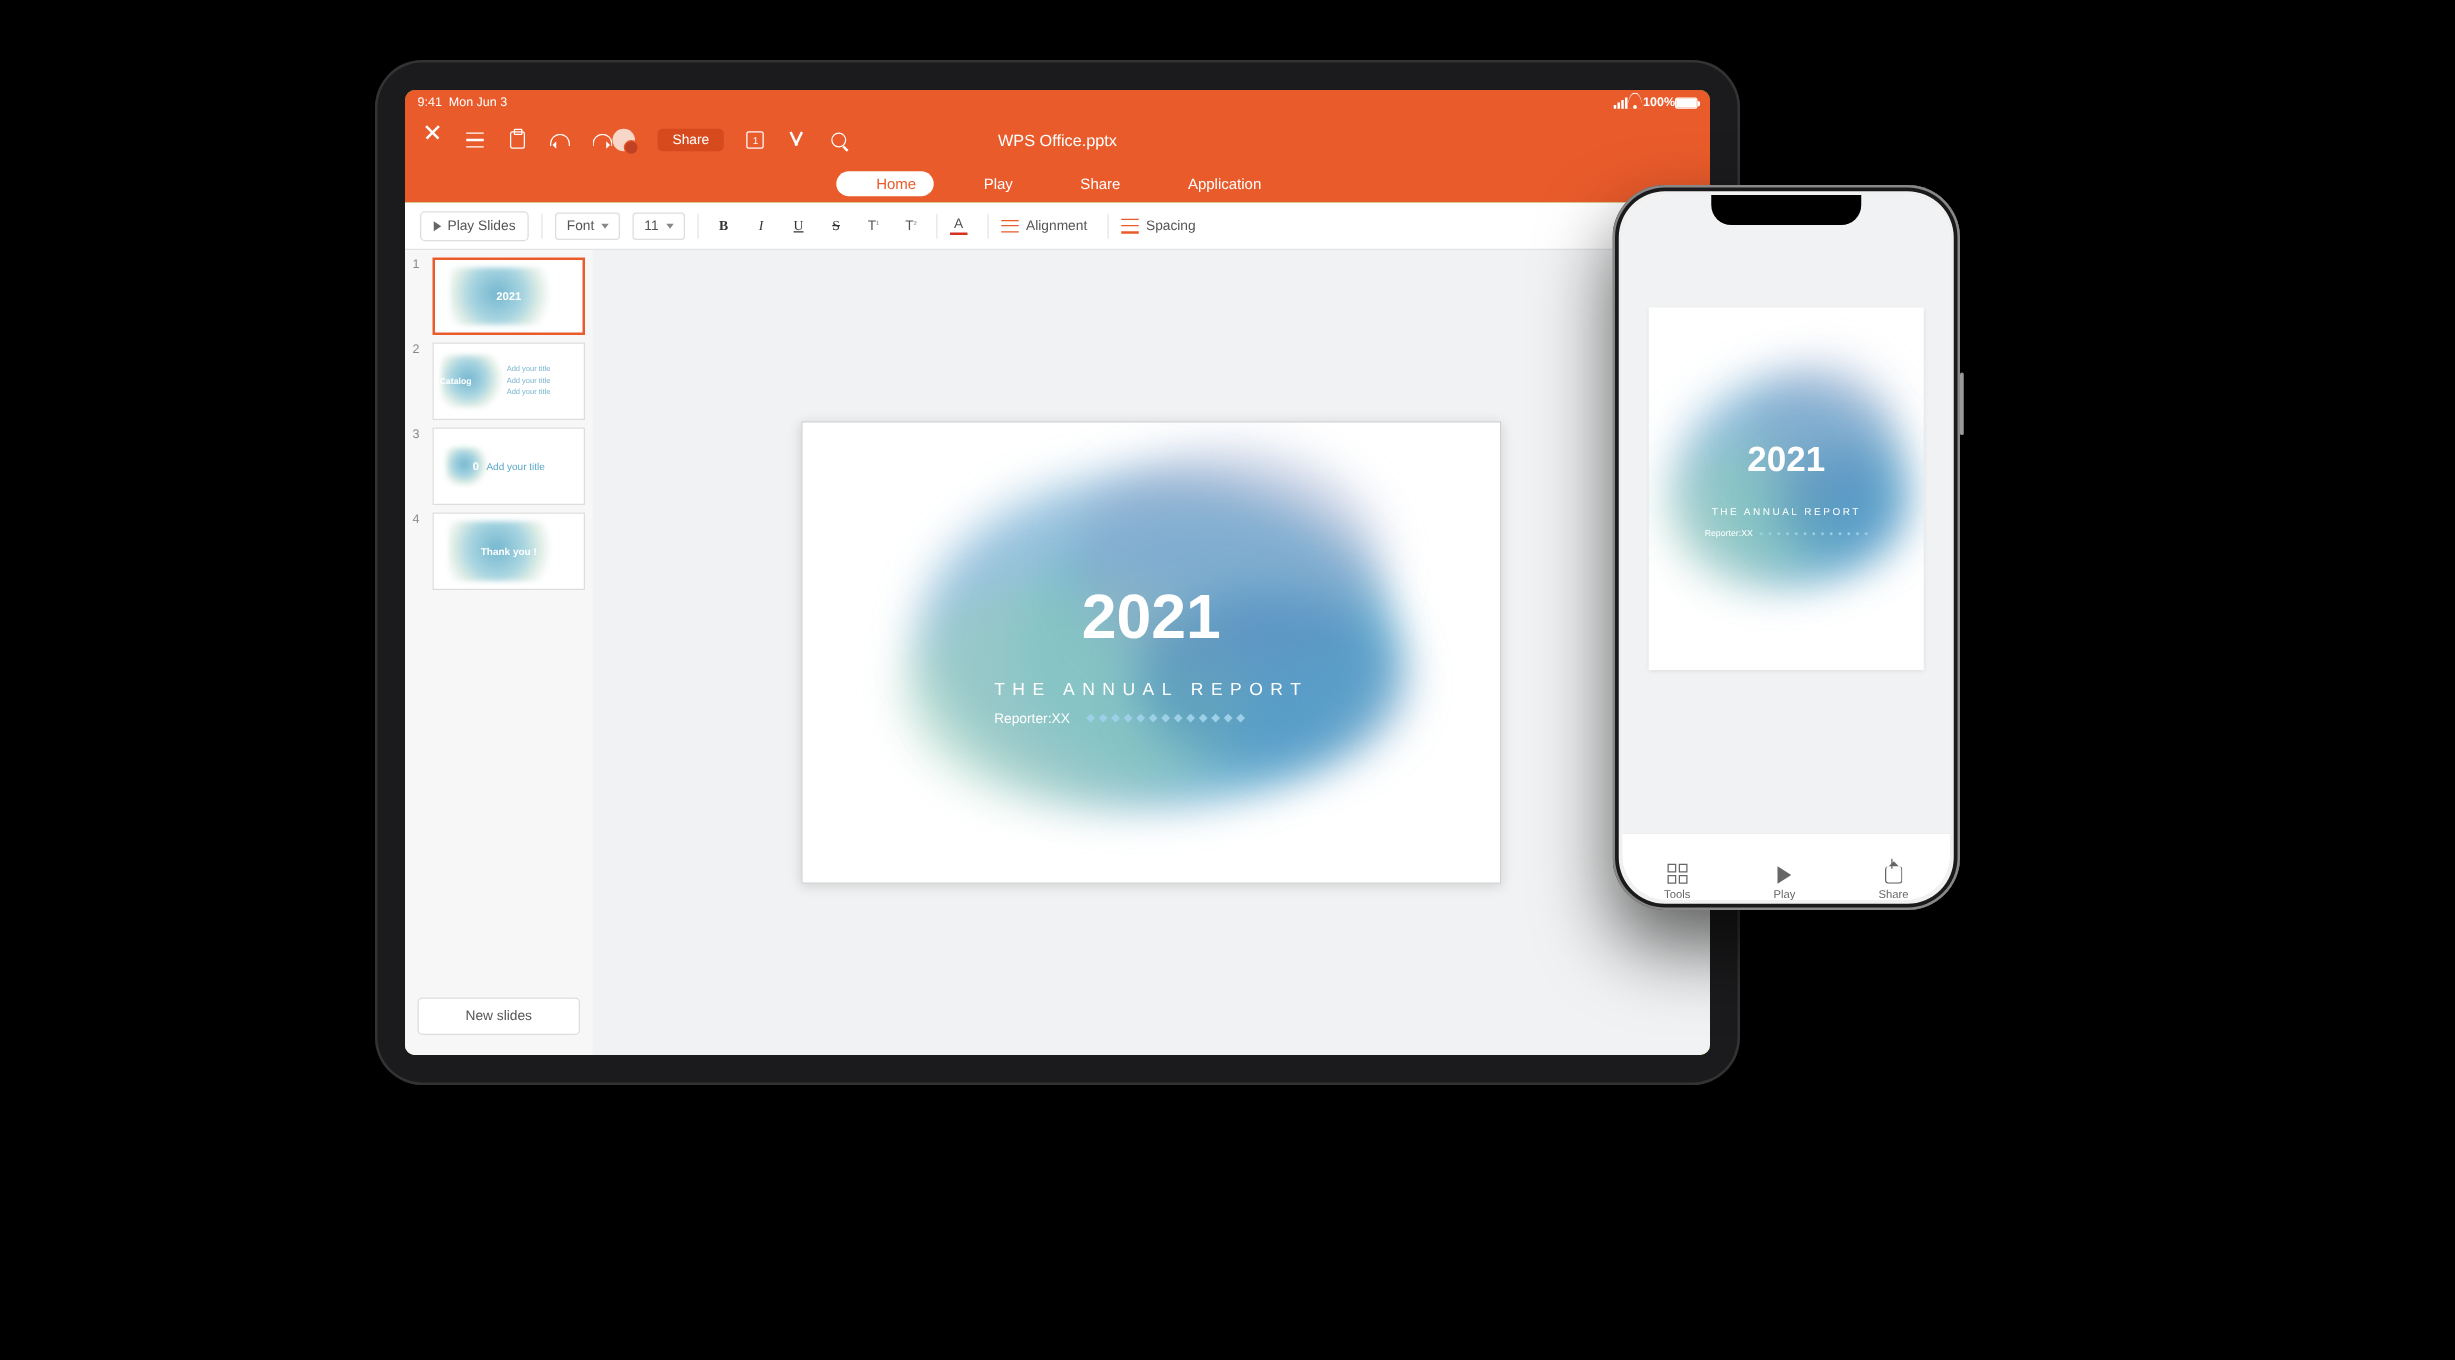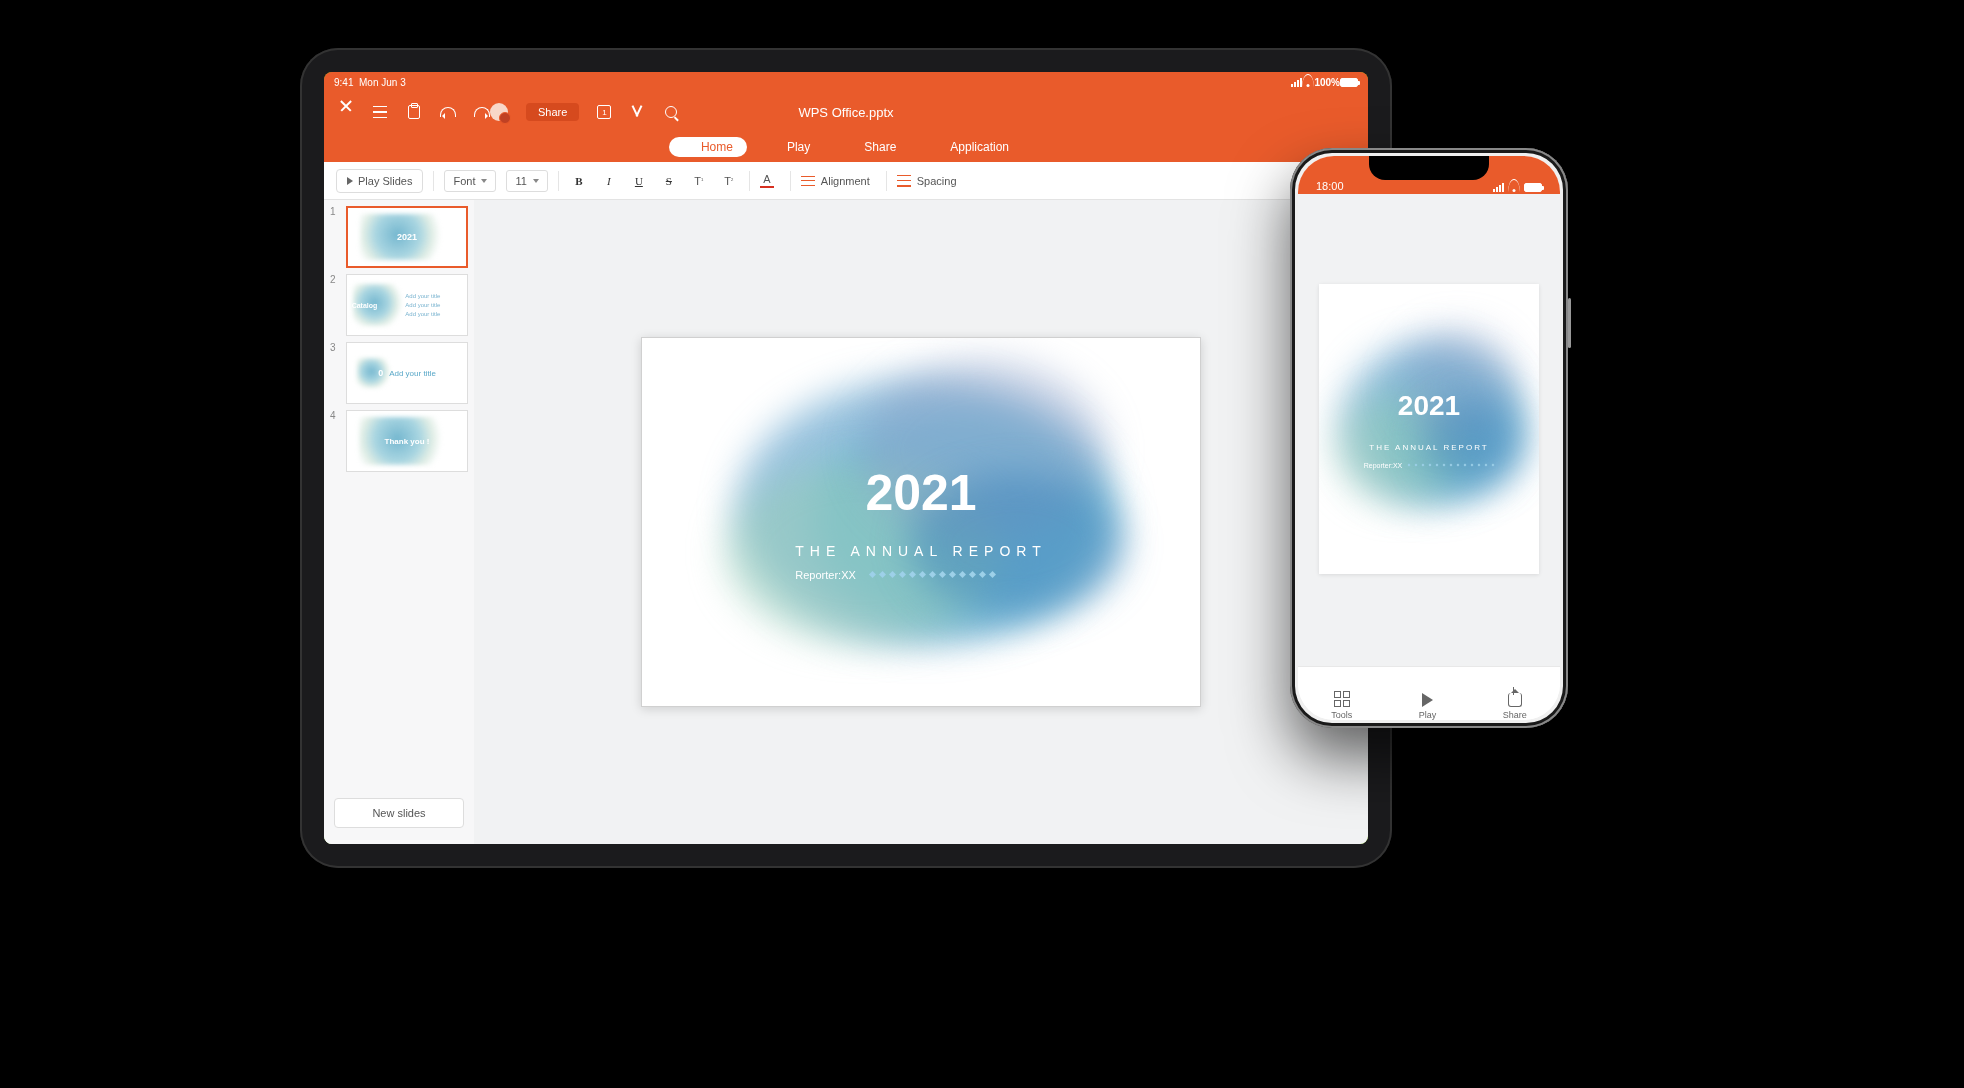--- a/index.html
+++ b/index.html
@@ -322,35 +322,20 @@
         </div>
       </div>
     </div>
 
   </div>
 </div>
 
 <div class="phone">
   <div class="phone-screen">
     <div class="notch"></div>
-    <div class="phone-status">
-      <span>18:00</span>
-      <div class="right">
-        <div class="sig-bars">
-            <i></i>
-            <i></i>
-            <i></i>
-            <i></i>
-          </div>
-        <div class="wifi-icon"></div>
-        <div class="battery-icon">
-            <i></i>
-          </div>
-      </div>
-    </div>
     <div class="phone-canvas">
       <div class="phone-slide">
         <div class="watercolor">
           <div class="wc-layer wc1"></div>
             <div class="wc-layer wc2"></div>
             <div class="wc-layer wc3"></div>
             <div class="wc-layer wc4"></div>
             <div class="wc-layer wc5"></div>
         </div>
         <div class="slide-text">

